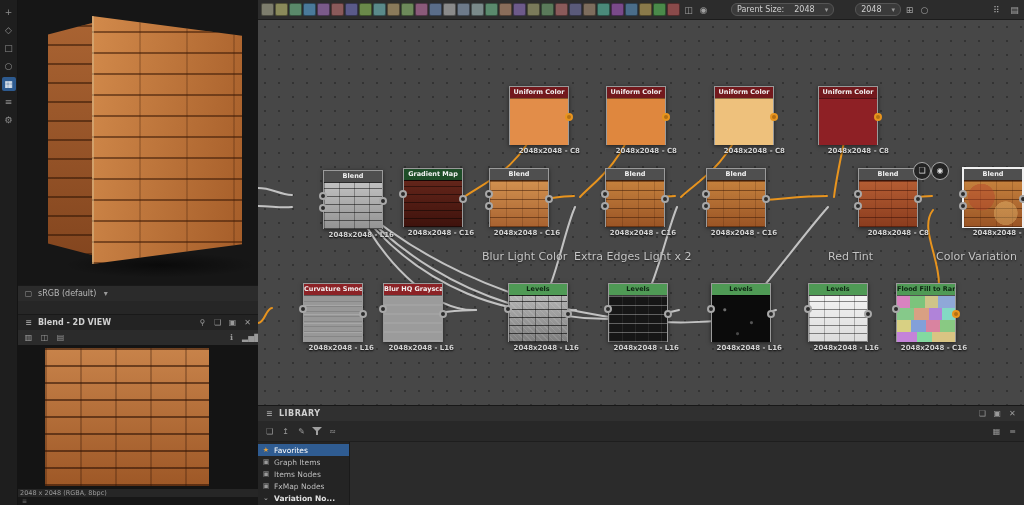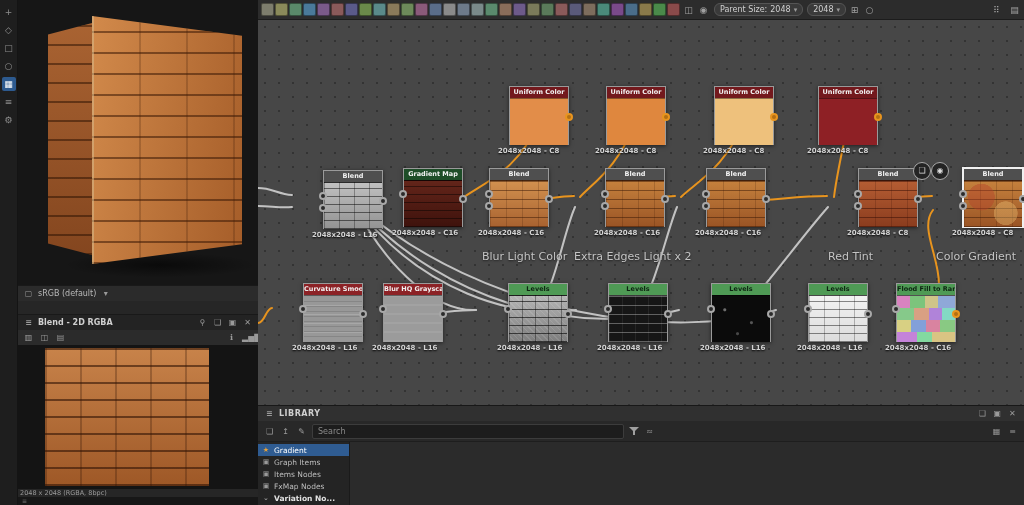--- a/index.html
+++ b/index.html
@@ -45,39 +45,39 @@
        repeating-linear-gradient(0deg, rgba(50,20,5,.6) 0 2px, rgba(0,0,0,0) 2px 17px),
        repeating-linear-gradient(90deg, rgba(50,20,5,.28) 0 2px, rgba(0,0,0,0) 2px 35px),
        linear-gradient(180deg,#c8834a,#9e5827);}
   .v2d-status{position:absolute;left:18px;top:489px;width:240px;height:8px;font-size:6.5px;color:#9a9a9a;padding-left:2px;}
   .left-footer{position:absolute;left:18px;top:497px;width:240px;height:8px;background:#171717;font-size:6px;color:#777;padding-left:4px;}
   
   .graph-toolbar{position:absolute;left:258px;top:0;width:766px;height:20px;background:#2c2c2c;border-bottom:1px solid #1c1c1c;
                  display:flex;align-items:center;gap:2px;padding:0 3px;box-sizing:border-box;}
   .shortcut{width:13px;height:13px;border-radius:2px;border:1px solid rgba(0,0,0,.4);box-sizing:border-box;cursor:pointer;}
   .tb-ic{color:#a0a0a0;font-size:9px;width:13px;text-align:center;cursor:pointer;}
-  .psize{display:flex;align-items:center;gap:3px;background:#3a3a3a;border:1px solid #555;border-radius:6px;
-         font-size:8px;color:#d0d0d0;padding:1px 5px;margin-left:2px;cursor:pointer;white-space:nowrap;}
+  .psize{display:flex;align-items:center;gap:10px;background:#3a3a3a;border:1px solid #555;border-radius:6px;
+         font-size:8px;color:#d0d0d0;padding:1px 5px;margin-left:19px;cursor:pointer;white-space:nowrap;}
   .psize .chev{color:#9a9a9a;font-size:7px;}
   .tb-right{margin-left:auto;display:flex;align-items:center;gap:5px;}
   
   .graph{position:absolute;left:258px;top:20px;width:766px;height:385px;background-color:#474747;overflow:hidden;
      background-image:radial-gradient(circle, rgba(0,0,0,.28) 1px, rgba(0,0,0,0) 1.4px);
      background-size:14px 14px;}
   .wires{position:absolute;left:0;top:0;}
   .wires path{fill:none;stroke-width:2;stroke-linecap:round;}
   .g-label{position:absolute;font-size:11px;color:#c4c4c4;text-shadow:0 1px 2px rgba(0,0,0,.6);white-space:nowrap;cursor:default;}
   .node{position:absolute;width:58px;height:57px;background:#3a3a3a;border:1px solid #9a9a9a;box-sizing:content-box;
         box-shadow:0 1px 4px rgba(0,0,0,.55);cursor:pointer;margin-left:28px;}
   .node.sel{border-color:#f0f0f0;box-shadow:0 0 0 1px #f0f0f0,0 1px 4px rgba(0,0,0,.6);}
   .nh{height:11px;font-size:6.5px;font-weight:bold;color:#f2f2f2;text-align:center;line-height:11px;
       overflow:hidden;white-space:nowrap;background:#4f4f4f;}
   .nh.dk{color:#0e2412;}
   .np{height:46px;border-top:1px solid rgba(0,0,0,.4);}
-  .nc{position:absolute;top:60px;left:-12px;right:-12px;text-align:left;font-size:7px;font-weight:bold;
+  .nc{position:absolute;top:60px;left:-12px;right:-12px;text-align:right;font-size:7px;font-weight:bold;
       color:#d4d4d4;text-shadow:0 1px 2px #000;white-space:nowrap;}
   .pt{position:absolute;width:8px;height:8px;border-radius:50%;background:#2b2b2b;border:2px solid #a8a8a8;box-sizing:border-box;}
   .pt.ina{left:-5px;top:21px;}
   .pt.inb{left:-5px;top:33px;}
   .pt.out{right:-5px;top:26px;}
   .pt.orange{border-color:#e8941e;background:#b36f14;}
   .circle-btn{position:absolute;width:16px;height:16px;border-radius:50%;background:#242424;border:1px solid #aaa;
               color:#ddd;font-size:8px;line-height:15px;text-align:center;z-index:5;cursor:pointer;}
   
   .tex-brick-gray{background:
@@ -177,21 +177,21 @@
     </div>
   </div>
   <div class="srgb-bar">
     <span class="hdr-ic">▢</span>
     <span>sRGB (default)</span>
     <span class="hdr-ic">▾</span>
   </div>
 
   <div class="v2d-header">
     <span class="hdr-ic">≡</span>
-    <span>Blend - 2D RGBA</span>
+    <span>Blend - 2D VIEW</span>
     <span class="sp"></span>
     <span class="hdr-ic">⚲</span>
     <span class="hdr-ic">❏</span>
     <span class="hdr-ic">▣</span>
     <span class="hdr-ic">✕</span>
   </div>
   <div class="v2d-toolbar">
     <span class="hdr-ic">▥</span>
     <span class="hdr-ic">◫</span>
     <span class="hdr-ic">▤</span>
@@ -284,21 +284,21 @@
       <path class="w-o" d="M282,99 C263,148 228,162 206,177" stroke="#e8941e"></path>
       <path class="w-o" d="M379,99 C360,148 336,162 322,177" stroke="#e8941e"></path>
       <path class="w-o" d="M487,99 C468,148 438,162 423,177" stroke="#e8941e"></path>
       <path class="w-o" d="M591,99 C582,140 578,160 576,177" stroke="#e8941e"></path>
       <path class="w-o" d="M668,294 C702,262 656,214 675,190" stroke="#e8941e"></path>
     </svg>
 
     <div class="g-label" style="left:224px;top:230px">Blur Light Color</div>
     <div class="g-label" style="left:316px;top:230px">Extra Edges Light x 2</div>
     <div class="g-label" style="left:570px;top:230px">Red Tint</div>
-    <div class="g-label" style="left:678px;top:230px">Color Gradient</div>
+    <div class="g-label" style="left:678px;top:230px">Color Variation</div>
 
     <div class="node" style="left:223px;top:66px">
       <div class="nh" style="background-color: rgb(115, 25, 29);">Uniform Color</div>
       <div class="np" style="background-color: rgb(226, 141, 73);"></div>
       <div class="nc">2048x2048 - C8</div>
       <i class="pt out orange"></i>
     </div>
     <div class="node" style="left:320px;top:66px">
       <div class="nh" style="background-color: rgb(115, 25, 29);">Uniform Color</div>
       <div class="np" style="background-color: rgb(223, 135, 62);"></div>
@@ -433,34 +433,33 @@
       <span>LIBRARY</span>
       <span class="sp"></span>
       <span class="hdr-ic">❏</span>
       <span class="hdr-ic">▣</span>
       <span class="hdr-ic">✕</span>
     </div>
     <div class="lib-toolbar">
       <span class="hdr-ic">❏</span>
       <span class="hdr-ic">↥</span>
       <span class="hdr-ic">✎</span>
-      <input class="search" value="" placeholder="Search" style="">
       <svg width="10" height="10" viewBox="0 0 10 10">
         <path d="M0,1 H10 L6,5 V9 H4 V5 Z" fill="#a0a0a0"></path>
       </svg>
       <span class="hdr-ic">≈</span>
       <span class="sp"></span>
       <span class="hdr-ic">▦</span>
       <span class="hdr-ic">≡</span>
     </div>
     <div class="lib-body">
       <div class="lib-side">
         <div class="lib-item selected" style="background: rgb(47, 92, 146);">
           <span class="li-ic li-star">★</span>
-          <span>Gradient</span>
+          <span>Favorites</span>
         </div>
         <div class="lib-item">
           <span class="li-ic">▣</span>
           <span>Graph Items</span>
         </div>
         <div class="lib-item">
           <span class="li-ic">▣</span>
           <span>Items Nodes</span>
         </div>
         <div class="lib-item">

